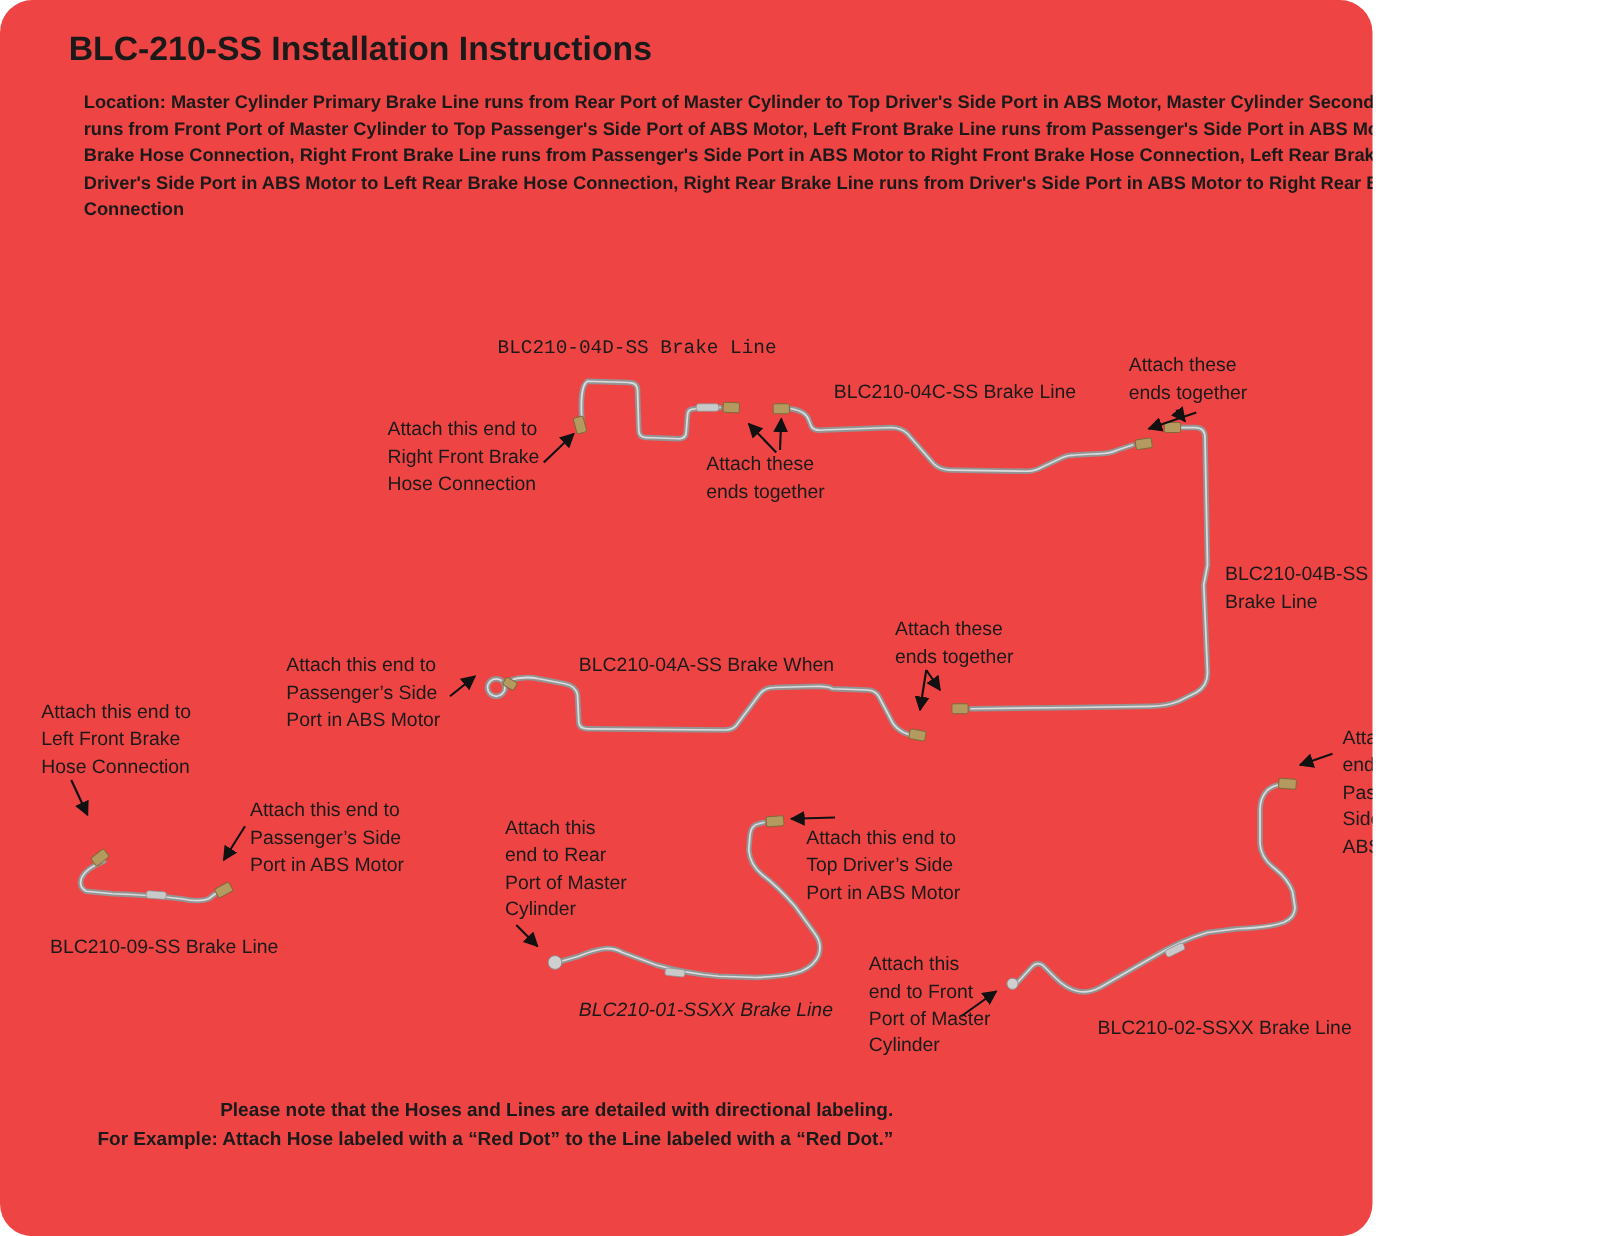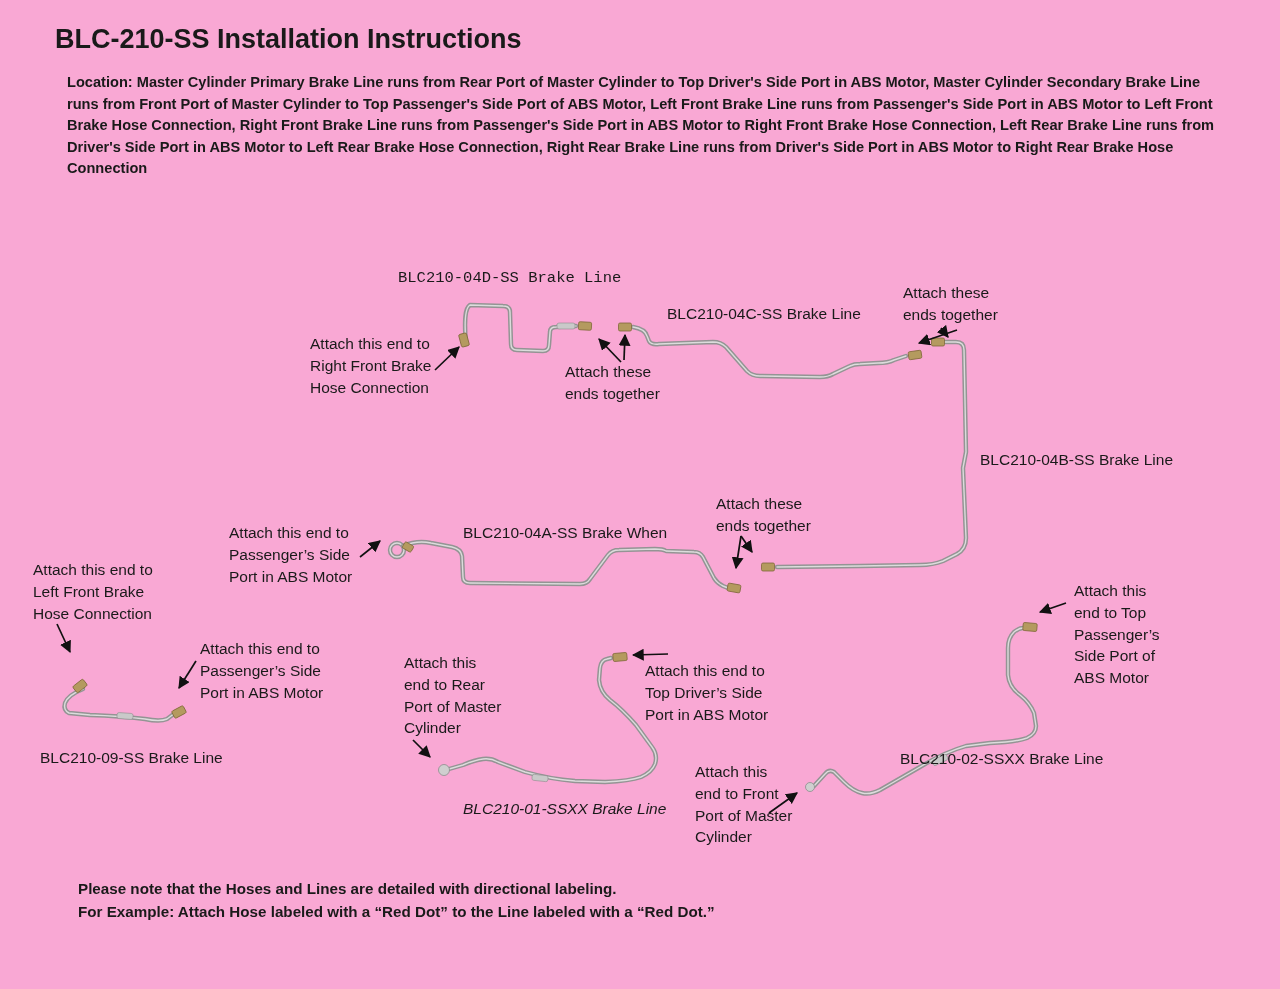--- a/index.html
+++ b/index.html
@@ -1,25 +1,25 @@
 <!DOCTYPE html>
 <html><head>
 <meta charset="utf-8">
 <style>
   html,body { margin:0; padding:0; background:#ffffff; }
   .page {
-    position:relative; width:1280px; height:989px; background:#f9a8d4;
-    font-family:"Liberation Sans", sans-serif; color:#1a1a1a; overflow:hidden;
+    position:relative; width:1098px; height:989px; background:#ef4444;
+    font-family:"Liberation Sans", sans-serif; color:#1a1a1a; overflow:hidden;border-radius:26px;
   }
   .abs { position:absolute; }
   .title { font-size:27px; font-weight:700; margin:0; }
   .location { font-size:14.6px; font-weight:700; line-height:21.6px; margin:12px; }
   .removal { font-size:14.6px; font-weight:700; margin:0; }
   .dlabel { font-size:15.5px; line-height:21.8px; white-space:pre-line; }
-  .footer-note { font-size:15.2px; font-weight:700; line-height:23px; margin:0; }
+  .footer-note { font-size:15.2px; font-weight:700; line-height:23px; margin:0;text-align:right; }
   svg.diagram { position:absolute; left:0; top:0; }
   .tube  { fill:none; stroke:#949494; stroke-width:4.4; stroke-linecap:round; stroke-linejoin:round; }
   .shine { fill:none; stroke:#dcdcdc; stroke-width:1.4; stroke-linecap:round; stroke-linejoin:round; }
   .nut    { fill:#b49a5f; stroke:#80683a; stroke-width:0.8; }
   .sleeve { fill:#c9c9c9; stroke:#8d8d8d; stroke-width:0.6; }
   .ball   { fill:#cfcfcf; stroke:#8d8d8d; stroke-width:0.8; }
   .arrow  { stroke:#111111; stroke-width:1.7; fill:none; }
 </style>
 </head>
 <body>
@@ -139,21 +139,21 @@
 Port of Master
 Cylinder</div>
   <div class="abs dlabel" style="left:645px; top:660px;">Attach this end to
 Top Driver’s Side
 Port in ABS Motor</div>
   <div class="abs dlabel" style="left:463px; top:798px;font-style:italic;">BLC210-01-SSXX Brake Line</div>
   <div class="abs dlabel" style="left:695px; top:761px;">Attach this
 end to Front
 Port of Master
 Cylinder</div>
-  <div class="abs dlabel" style="left:878px; top:748px;margin-left:22px;">BLC210-02-SSXX Brake Line</div>
+  <div class="abs dlabel" style="left:878px; top:812px;">BLC210-02-SSXX Brake Line</div>
   <div class="abs dlabel" style="left:1074px; top:580px;">Attach this
 end to Top
 Passenger’s
 Side Port of
 ABS Motor</div>
 
   <div class="abs" style="left:78px; top:877px;">
     <p class="footer-note">Please note that the Hoses and Lines are detailed with directional labeling.</p>
     <p class="footer-note">For Example: Attach Hose labeled with a “Red Dot” to the Line labeled with a “Red Dot.”</p>
   </div>

